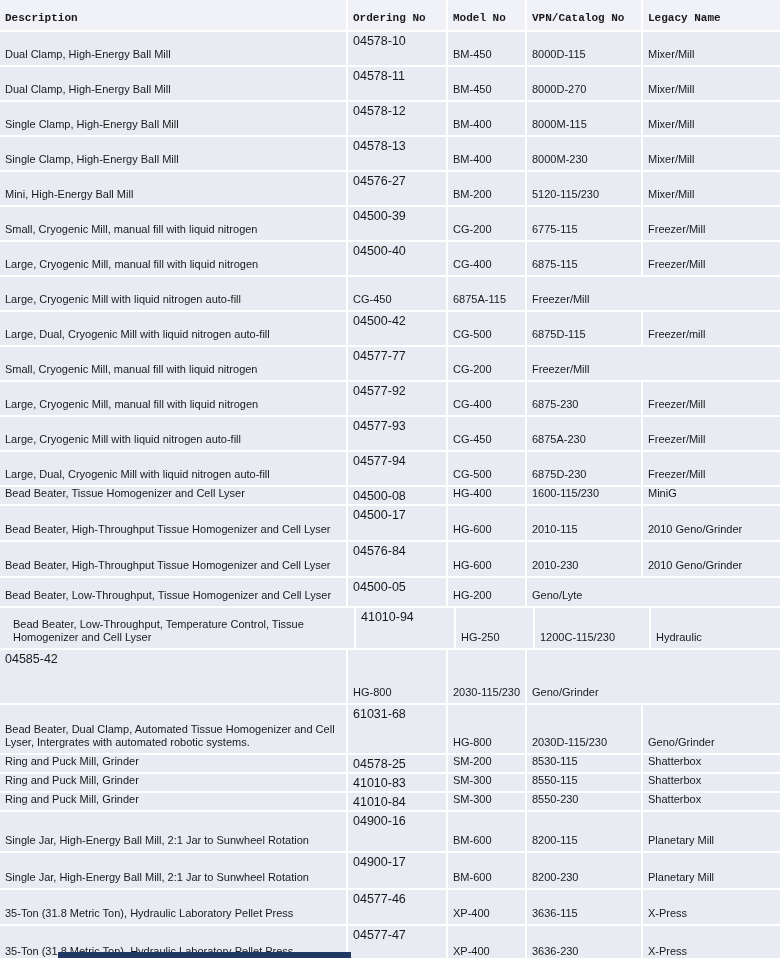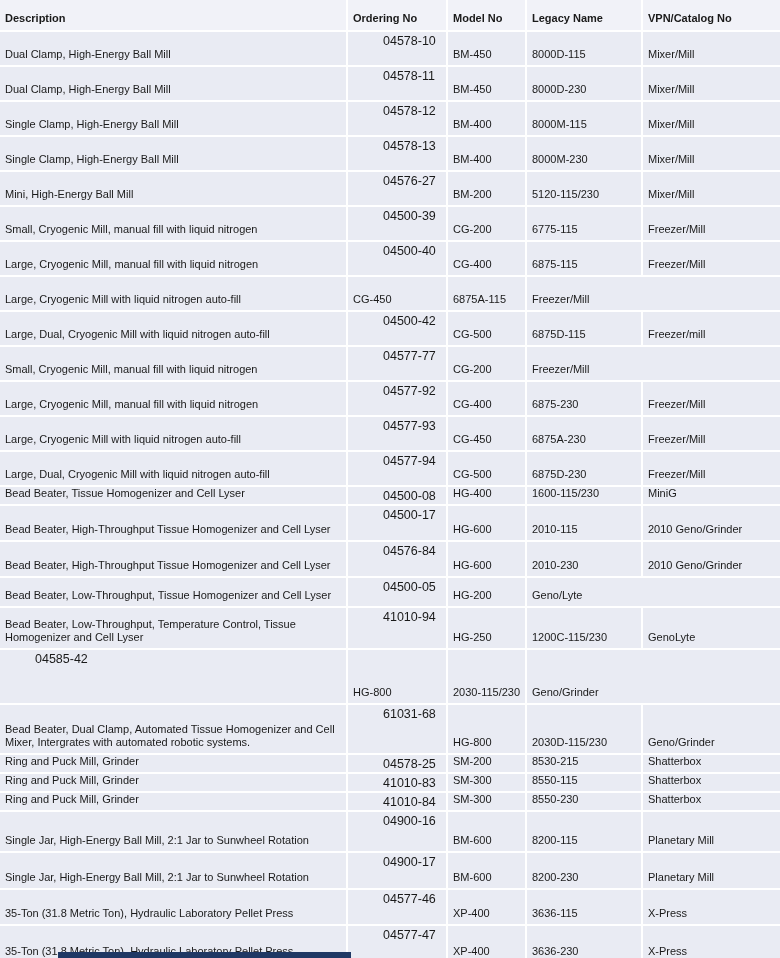--- a/index.html
+++ b/index.html
@@ -38,53 +38,53 @@
     overflow: hidden;
   }
   .cell:last-child {
     border-right: none;
   }
   .header .cell {
     font-weight: bold;
     display: flex;
     align-items: flex-end;
     padding-bottom: 5px;
+    font-family: Liberation Mono, monospace;
   }
   
   .row.data .cell {
     display: flex;
     align-items: flex-end;
     padding-bottom: 4px;
   }
   .row.data .cell.ordering {
     align-items: flex-start;
     padding-top: 3px;
     padding-bottom: 0;
     font-size: 12.5px;
-    margin-left: 30px;
   }
   .accent-bar {
     position: absolute;
     left: 58px;
     bottom: 0;
     width: 293px;
     height: 6px;
     background: var(--accent, #1f3864);
   }
 </style>
 </head>
 <body style="--row-bg: #e9ebf3; --header-bg: #f1f2f8; --sep: #ffffff; --text: #1a1a1a; --accent: #1f3864;">
 
 <div class="table">
   <div class="row header">
     <div class="cell">Description</div>
     <div class="cell">Ordering No</div>
     <div class="cell">Model No</div>
+    <div class="cell">VPN/Catalog No</div>
     <div class="cell">Legacy Name</div>
-    <div class="cell">VPN/Catalog No</div>
   </div>
   <div id="tbody">
       <div class="row data" style="min-height: 33px;">
         <div class="cell">
           <span>Dual Clamp, High-Energy Ball Mill</span>
         </div>
         <div class="cell ordering">
           <span>04578-10</span>
         </div>
         <div class="cell">
@@ -101,21 +101,21 @@
         <div class="cell">
           <span>Dual Clamp, High-Energy Ball Mill</span>
         </div>
         <div class="cell ordering">
           <span>04578-11</span>
         </div>
         <div class="cell">
           <span>BM-450</span>
         </div>
         <div class="cell">
-          <span>8000D-230</span>
+          <span>8000D-270</span>
         </div>
         <div class="cell">
           <span>Mixer/Mill</span>
         </div>
       </div>
       <div class="row data" style="min-height: 33px;">
         <div class="cell">
           <span>Single Clamp, High-Energy Ball Mill</span>
         </div>
         <div class="cell ordering">
@@ -353,54 +353,54 @@
         <div class="cell ordering">
           <span>04500-05</span>
         </div>
         <div class="cell">
           <span>HG-200</span>
         </div>
         <div class="cell">
           <span>Geno/Lyte</span>
         </div>
       </div>
-      <div class="row data" style="min-height: 40px;">
+      <div class="row data" style="min-height: 40px; padding-left: 8px;">
         <div class="cell">
           <span>Bead Beater, Low-Throughput, Temperature Control, Tissue Homogenizer and Cell Lyser</span>
         </div>
         <div class="cell ordering">
           <span>41010-94</span>
         </div>
         <div class="cell">
           <span>HG-250</span>
         </div>
         <div class="cell">
           <span>1200C-115/230</span>
         </div>
         <div class="cell">
-          <span>GenoLyte</span>
+          <span>Hydraulic</span>
         </div>
       </div>
       <div class="row data" style="min-height: 53px;">
         <div class="cell ordering">
           <span>04585-42</span>
         </div>
         <div class="cell">
           <span>HG-800</span>
         </div>
         <div class="cell">
           <span>2030-115/230</span>
         </div>
         <div class="cell">
           <span>Geno/Grinder</span>
         </div>
       </div>
       <div class="row data" style="min-height: 48px;">
         <div class="cell">
-          <span>Bead Beater, Dual Clamp, Automated Tissue Homogenizer and Cell Mixer, Intergrates with automated robotic systems.</span>
+          <span>Bead Beater, Dual Clamp, Automated Tissue Homogenizer and Cell Lyser, Intergrates with automated robotic systems.</span>
         </div>
         <div class="cell ordering">
           <span>61031-68</span>
         </div>
         <div class="cell">
           <span>HG-800</span>
         </div>
         <div class="cell">
           <span>2030D-115/230</span>
         </div>
@@ -412,21 +412,21 @@
         <div class="cell">
           <span>Ring and Puck Mill, Grinder</span>
         </div>
         <div class="cell ordering">
           <span>04578-25</span>
         </div>
         <div class="cell">
           <span>SM-200</span>
         </div>
         <div class="cell">
-          <span>8530-215</span>
+          <span>8530-115</span>
         </div>
         <div class="cell">
           <span>Shatterbox</span>
         </div>
       </div>
       <div class="row data" style="min-height: 16px;">
         <div class="cell">
           <span>Ring and Puck Mill, Grinder</span>
         </div>
         <div class="cell ordering">

